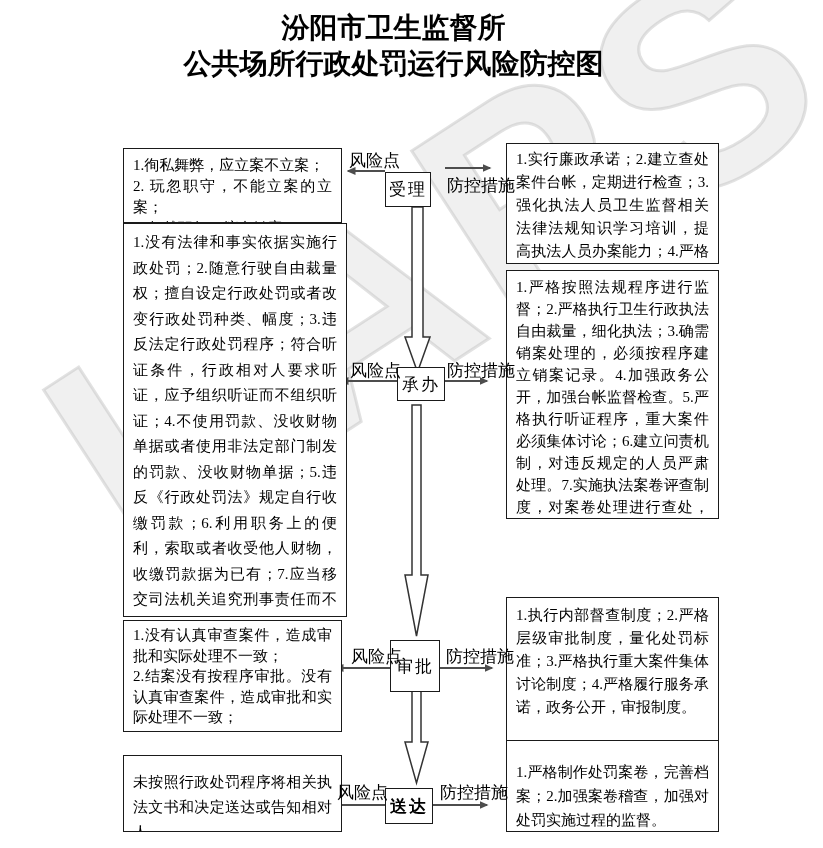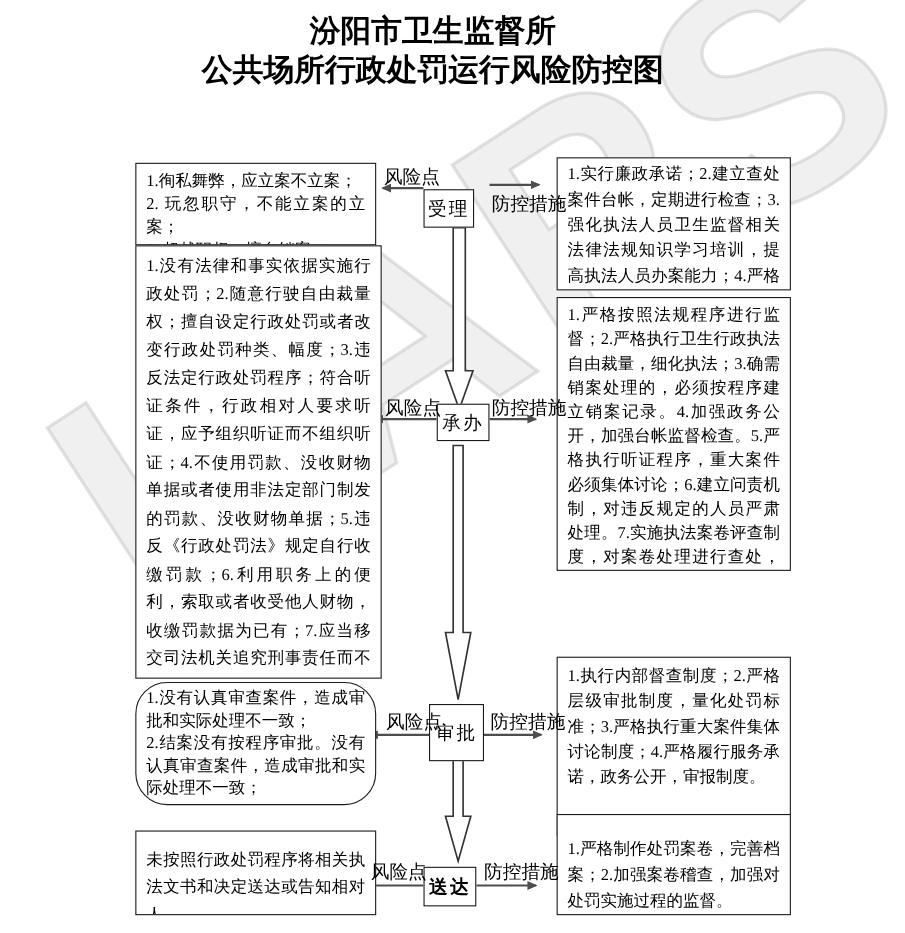--- a/index.html
+++ b/index.html
@@ -116,21 +116,21 @@
   <div class="box" style="left:506px;top:143px;width:213px;height:121px;padding:4px 9px;line-height:23px;">1.实行廉政承诺；2.建立查处案件台帐，定期进行检查；3.强化执法人员卫生监督相关法律法规知识学习培训，提高执法人员办案能力；4.严格执行卫生监督投诉举报处理制度。</div>
   <span class="flabel" style="left:349px;top:149px;">风险点</span>
   <span class="flabel" style="left:447px;top:174px;">防控措施</span>
 
   <div class="box" style="left:123px;top:223px;width:224px;height:394px;padding:6px 9px;line-height:25.5px;">1.没有法律和事实依据实施行政处罚；2.随意行驶自由裁量权；擅自设定行政处罚或者改变行政处罚种类、幅度；3.违反法定行政处罚程序；符合听证条件，行政相对人要求听证，应予组织听证而不组织听证；4.不使用罚款、没收财物单据或者使用非法定部门制发的罚款、没收财物单据；5.违反《行政处罚法》规定自行收缴罚款；6.利用职务上的便利，索取或者收受他人财物，收缴罚款据为已有；7.应当移交司法机关追究刑事责任而不移交，以行政处罚代替刑罚；8.玩忽职守，对应当依法予以制止和处罚的违法行为不予制止、处罚，致使公民、法人或者其他组织的合法权益、公共利益和公共秩序遭受损害；9.无故拖延案件办理；10.不依法履行重大案件处罚程序。</div>
   <div class="node" style="left:397px;top:367px;width:48px;height:34px;">承办</div>
   <div class="box" style="left:506px;top:270px;width:213px;height:249px;padding:5px 9px;line-height:22px;">1.严格按照法规程序进行监督；2.严格执行卫生行政执法自由裁量，细化执法；3.确需销案处理的，必须按程序建立销案记录。4.加强政务公开，加强台帐监督检查。5.严格执行听证程序，重大案件必须集体讨论；6.建立问责机制，对违反规定的人员严肃处理。7.实施执法案卷评查制度，对案卷处理进行查处，加强对处罚实施过程的监督。</div>
   <span class="flabel" style="left:350px;top:359px;">风险点</span>
   <span class="flabel" style="left:447px;top:359px;">防控措施</span>
 
-  <div class="box" style="left:123px;top:620px;width:219px;height:112px;padding:4px 9px;line-height:20.5px;border-radius:29px;">1.没有认真审查案件，造成审批和实际处理不一致；
+  <div class="box" style="left:123px;top:620px;width:219px;height:112px;padding:4px 9px;line-height:20.5px;">1.没有认真审查案件，造成审批和实际处理不一致；
 2.结案没有按程序审批。没有认真审查案件，造成审批和实际处理不一致；</div>
   <div class="node" style="left:390px;top:640px;width:50px;height:52px;">审批</div>
   <div class="box" style="left:506px;top:597px;width:213px;height:163px;padding:6px 9px;line-height:23px;">1.执行内部督查制度；2.严格层级审批制度，量化处罚标准；3.严格执行重大案件集体讨论制度；4.严格履行服务承诺，政务公开，审报制度。</div>
   <span class="flabel" style="left:351px;top:645px;">风险点</span>
   <span class="flabel" style="left:446px;top:645px;">防控措施</span>
 
   <div class="box" style="left:123px;top:755px;width:219px;height:77px;padding:14px 9px;line-height:25px;">未按照行政处罚程序将相关执法文书和决定送达或告知相对人。</div>
   <div class="node" style="left:385px;top:788px;width:48px;height:36px;font-weight:bold;">送达</div>
   <div class="box" style="left:506px;top:740px;width:213px;height:92px;padding:19px 9px;line-height:24px;">1.严格制作处罚案卷，完善档案；2.加强案卷稽查，加强对处罚实施过程的监督。</div>
   <span class="flabel" style="left:337px;top:781px;">风险点</span>

